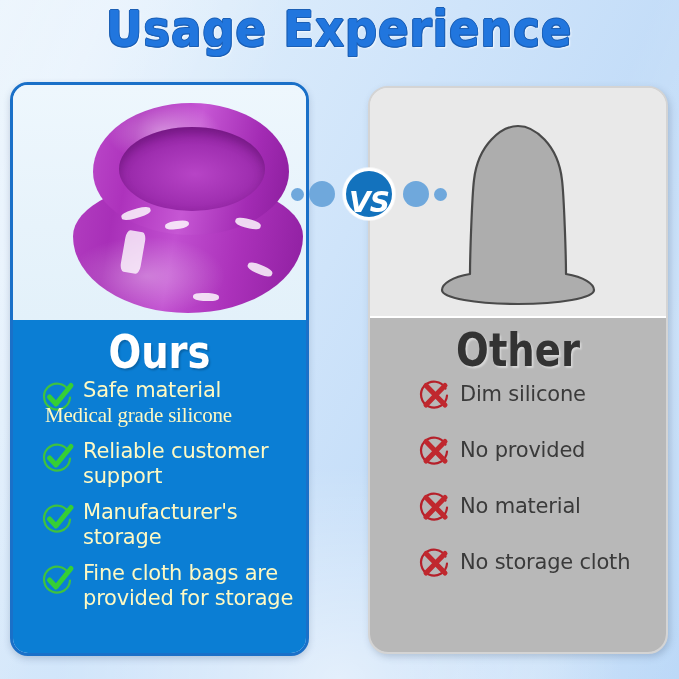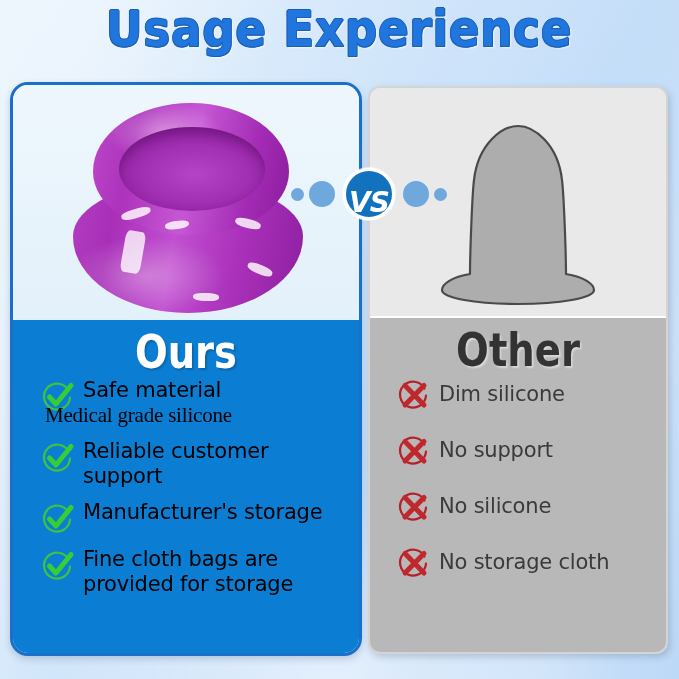--- a/index.html
+++ b/index.html
@@ -71,21 +71,21 @@
   
   .panel {
     position: absolute;
     overflow: hidden;
   }
 
   
   .panel-left {
     left: 10px;
     top: 82px;
-    width: 352px;
+    width: 299px;
     height: 574px;
     border: 3px solid #1a70c8;
     border-radius: 18px;
     background: #eaf4fb;
     box-shadow: 0 3px 7px rgba(40,70,110,0.22);
     box-sizing: border-box;
     z-index: 3;
   }
   .photo-area {
     position: relative;
@@ -188,31 +188,31 @@
     height: 34px;
     margin-right: 8px;
     margin-top: 2px;
   }
   .item-text {
     font-family: "DejaVu Sans", sans-serif;
     font-size: 21px;
     line-height: 25px;
     letter-spacing: -0.2px;
   }
-  .ours-area .item-text { color: #000000; }
+  .ours-area .item-text { color: #fef9c3; }
   .ours-area .item-text .sub { display: block; margin-left: -38px; font-family: Liberation Serif, serif; }
 
   
   .panel-right {
     left: 368px;
     top: 86px;
     width: 300px;
     height: 568px;
     border: 2px solid #d4d4d4;
-    border-radius: 12px;
+    border-radius: 20px;
     background: #e9e9e9;
     box-shadow: 2px 3px 7px rgba(60,80,110,0.25);
     box-sizing: border-box;
     z-index: 2;
   }
   .gray-photo-area {
     position: relative;
     height: 228px;
     background: #e9e9e9;
     border-bottom: 2px solid #ffffff;
@@ -221,21 +221,21 @@
   .gray-cup-svg {
     position: absolute;
     left: 58px;
     top: 18px;
   }
   .other-area {
     position: relative;
     height: 336px;
     background: #b8b8b8;
   }
-  .other-area .list { padding-left: 27px; }
+  .other-area .list { padding-left: 48px; }
   .other-area .list-item { margin-bottom: 20px; align-items: center; }
   .other-area .item-text { color: #3a3a3a; }
 
   
   .vs-row {
     position: absolute;
     left: 289px;
     top: 168px;
     width: 160px;
     height: 52px;
@@ -391,32 +391,32 @@
         </li>
 
         <li class="list-item">
           <span class="bullet-icon">
             <svg width="34" height="34" viewBox="0 0 34 34">
               <path d="M27.5 10.5 A13 13 0 1 0 29 17.5" fill="none" stroke="#b5202a" stroke-width="2.2" stroke-linecap="round"></path>
               <path d="M8 7.5 L27 27" fill="none" stroke="#c0282e" stroke-width="5" stroke-linecap="round"></path>
               <path d="M27 7.5 L8 27" fill="none" stroke="#c0282e" stroke-width="5" stroke-linecap="round"></path>
             </svg>
           </span>
-          <span class="item-text">No support</span>
+          <span class="item-text">No provided</span>
         </li>
 
         <li class="list-item">
           <span class="bullet-icon">
             <svg width="34" height="34" viewBox="0 0 34 34">
               <path d="M27.5 10.5 A13 13 0 1 0 29 17.5" fill="none" stroke="#b5202a" stroke-width="2.2" stroke-linecap="round"></path>
               <path d="M8 7.5 L27 27" fill="none" stroke="#c0282e" stroke-width="5" stroke-linecap="round"></path>
               <path d="M27 7.5 L8 27" fill="none" stroke="#c0282e" stroke-width="5" stroke-linecap="round"></path>
             </svg>
           </span>
-          <span class="item-text">No silicone</span>
+          <span class="item-text">No material</span>
         </li>
 
         <li class="list-item">
           <span class="bullet-icon">
             <svg width="34" height="34" viewBox="0 0 34 34">
               <path d="M27.5 10.5 A13 13 0 1 0 29 17.5" fill="none" stroke="#b5202a" stroke-width="2.2" stroke-linecap="round"></path>
               <path d="M8 7.5 L27 27" fill="none" stroke="#c0282e" stroke-width="5" stroke-linecap="round"></path>
               <path d="M27 7.5 L8 27" fill="none" stroke="#c0282e" stroke-width="5" stroke-linecap="round"></path>
             </svg>
           </span>

